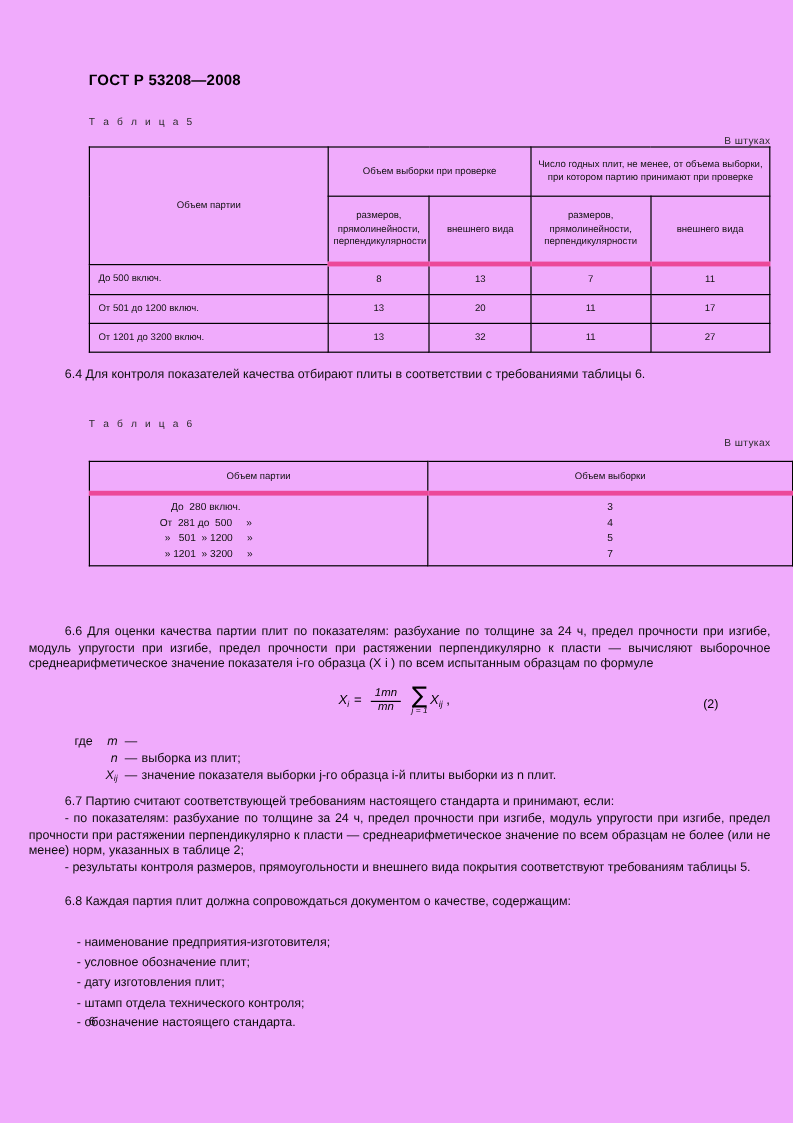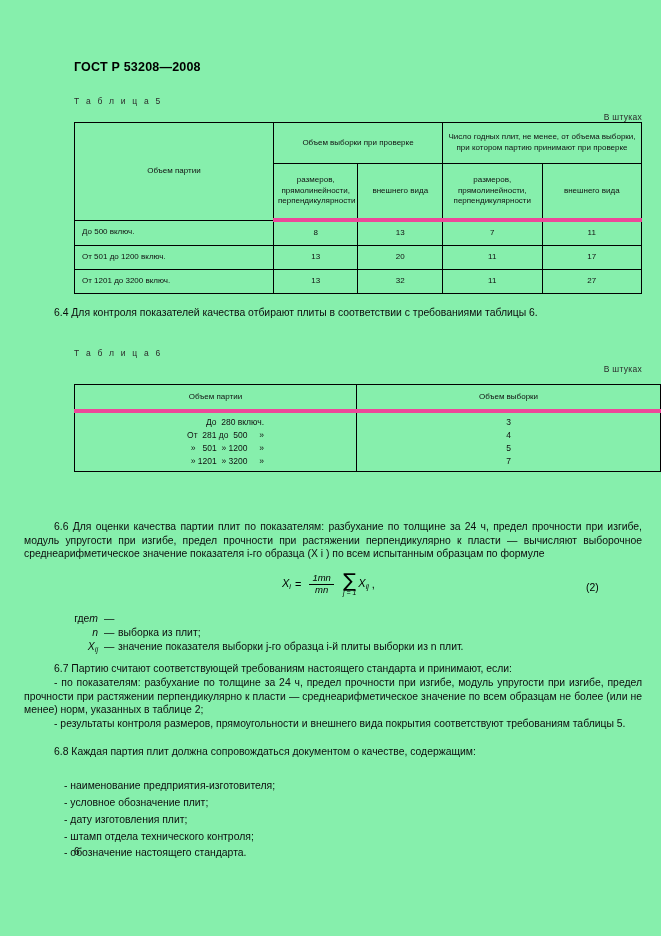--- a/index.html
+++ b/index.html
@@ -13,21 +13,21 @@
     position: relative;
     font-family: "Liberation Sans", sans-serif;
     color: #000000;
     overflow: hidden;
   }
   .page {
     position: absolute;
     left: 0; top: 0;
     width: 661px;
     height: 936px;
-    background: #86efac;
+    background: #f0abfc;
   }
 
   
   .doc-header {
     position: absolute;
     left: 74px;
     top: 60px;
     font-size: 12.5px;
     font-weight: bold;
     letter-spacing: 0.2px;
@@ -79,21 +79,20 @@
   #table5 .c1 { width: 110px; }
   #table5 .c2 { width: 76px; }
   #table5 .c3 { width: 131px; }
   #table5 .c4 { width: 120px; }
   #table5 td.body { height: 17px; }
 
   #table6 { left: 74px; top: 384px; width: 568px; }
   #table6 .d0 { width: 273px; }
   #table6 .d1 { width: 295px; }
   #table6 td.list {
-    text-align: right;
     padding-right: 92px;
     line-height: 1.52;
     font-size: 8.5px;
     white-space: pre;
   }
   #table6 td.nums {
     line-height: 1.52;
     font-size: 8.5px;
     white-space: pre;
   }
@@ -306,21 +305,21 @@
         <span class="lim">j = 1</span>
       </span>
       <span><i class="v">X</i><span class="sub">ij</span></span>
       <span style="font-style:normal;margin-left:3px;">,</span>
     </div>
     <div class="eqno">(2)</div>
   </div>
 
   <div class="deflist" style="top:612px;">
     <div class="defrow">
-      <span class="lbl"><span style="font-style:normal;margin-right:0;">где</span><span>m</span></span>
+      <span class="lbl"><span style="font-style:normal;margin-right:12px;">где</span><span>m</span></span>
       <span class="dash">—</span>
     </div>
     <div class="defrow">
       <span class="lbl">n</span>
       <span class="dash">—</span>
       <span class="txt">выборка из плит;</span>
     </div>
     <div class="defrow">
       <span class="lbl"><span>X</span><span class="sub">ij</span></span>
       <span class="dash">—</span>

